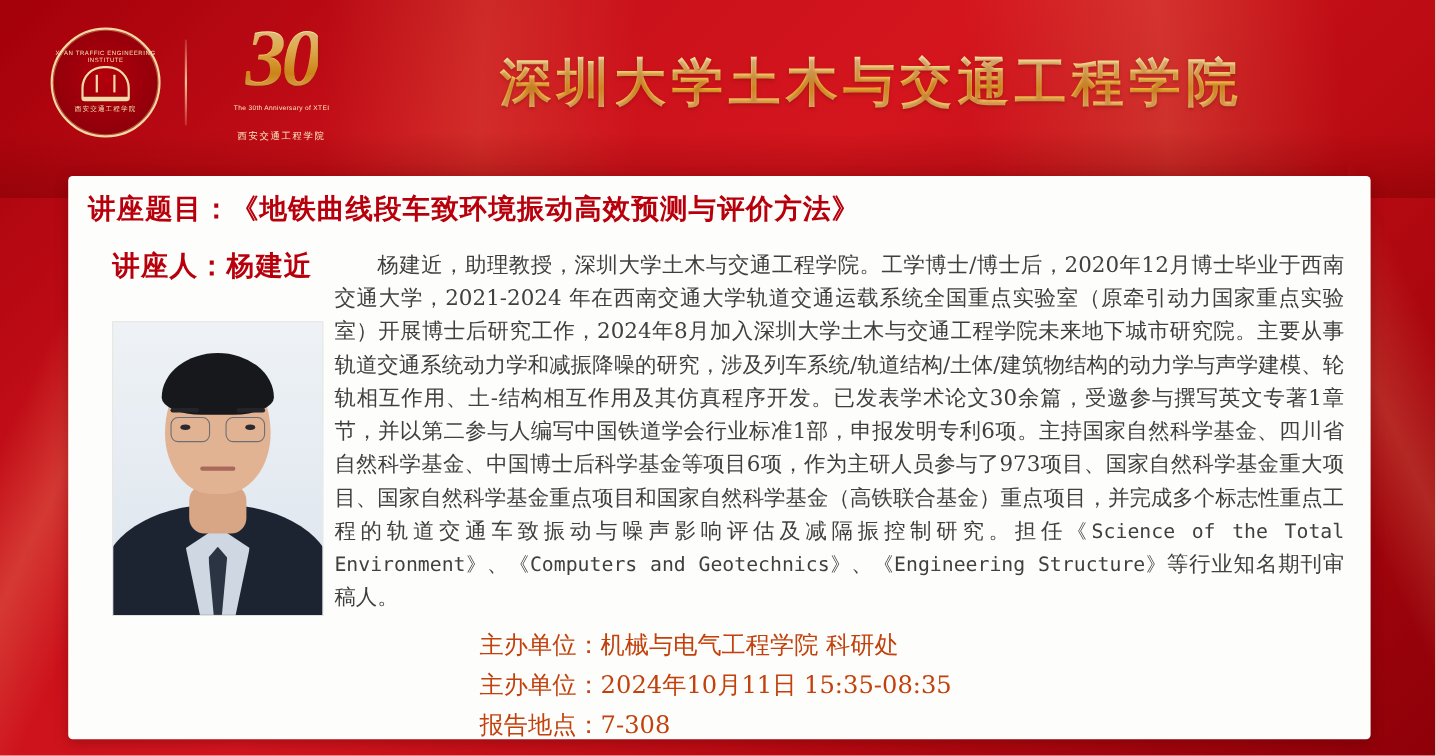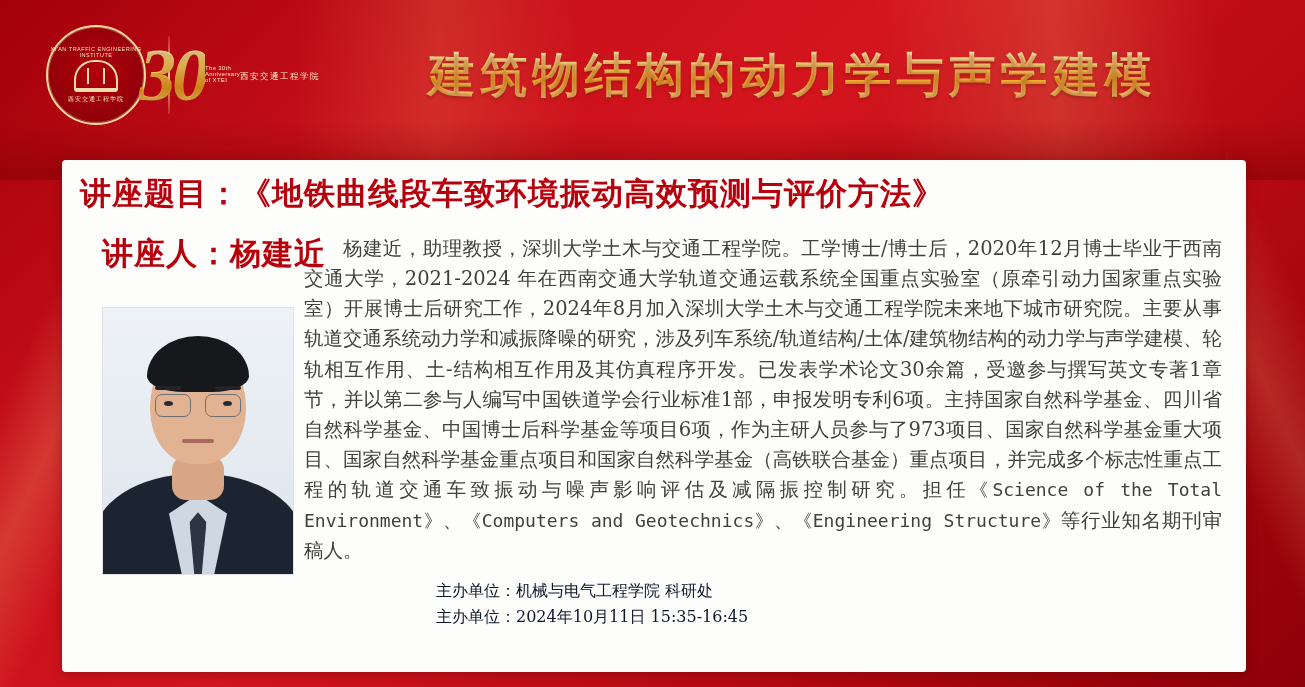--- a/index.html
+++ b/index.html
@@ -110,23 +110,23 @@
     background: linear-gradient(180deg, rgba(255,225,170,0.15), rgba(255,225,170,0.85), rgba(255,225,170,0.15));
     margin: 0 22px;
     flex: 0 0 auto;
   }
   #anniversary-logo {
     position: relative;
     width: 128px;
     height: 110px;
     flex: 0 0 auto;
     display: flex;
-    flex-direction: row;
+    flex-direction: column;
     align-items: center;
-    justify-content: flex-end;
+    justify-content: space-between;
   }
   #anniversary-logo .num {
     font-family: "Liberation Serif", serif;
     font-style: italic;
     font-weight: bold;
     font-size: 74px;
     line-height: 0.9;
     background: linear-gradient(180deg, #fff3c4 0%, #ffd86b 35%, #e8a320 70%, #f5d98a 100%);
     -webkit-background-clip: text;
     background-clip: text;
@@ -173,21 +173,21 @@
     background: #fdfdfb;
     border-radius: 4px;
     box-shadow: 0 3px 12px rgba(80,0,0,0.35);
     box-sizing: border-box;
     padding: 14px 18px 10px 18px;
     overflow: hidden;
   }
   .lecture-line {
     color: #b8000c;
     font-weight: bold;
-    font-size: 31px;
+    font-size: 25px;
     letter-spacing: 1px;
     line-height: 1.28;
     white-space: nowrap;
     font-family: "DejaVu Sans", sans-serif;
   }
   #lecture-topic { margin-bottom: 2px; }
 
   #body-row {
     display: flex;
     margin-top: 20px;
@@ -335,23 +335,23 @@
     margin: 0;
   }
   #bio .en {
     font-family: "DejaVu Sans Mono", monospace;
     font-size: 18px;
   }
   #footer-info {
     margin-top: 12px;
     padding-left: 132px;
     font-family: "DejaVu Serif", serif;
-    font-size: 16px;
+    font-size: 22px;
     line-height: 1.62;
-    color: #0f172a;
+    color: #c2410c;
   }
   #footer-info .row { white-space: nowrap; }
 </style>
 </head>
 <body>
 
 <div id="poster">
 
   <div class="sweep sweep-1"></div>
   <div class="sweep sweep-2"></div>
@@ -368,21 +368,21 @@
     </div>
 
     <div class="seal-divider"></div>
 
     <div id="anniversary-logo">
       <div class="num">30</div>
       <div class="ann-en">The 30th Anniversary of XTEI</div>
       <div class="ann-cn">西安交通工程学院</div>
     </div>
 
-    <div id="main-title">建筑物结构的动力学与声学建模</div>
+    <div id="main-title">深圳大学土木与交通工程学院</div>
   </div>
 
   <div id="card">
 
     <div id="lecture-topic" class="lecture-line">
       <span>讲座题目：</span><span>《地铁曲线段车致环境振动高效预测与评价方法》</span>
     </div>
 
     <div id="body-row">
 
@@ -407,20 +407,23 @@
       </div>
 
       <div id="text-col">
         <p id="bio"><span>杨建近，助理教授，深圳大学土木与交通工程学院。工学博士/博士后，2020年12月博士毕业于西南交通大学，2021-2024 年在西南交通大学轨道交通运载系统全国重点实验室（原牵引动力国家重点实验室）开展博士后研究工作，2024年8月加入深圳大学土木与交通工程学院未来地下城市研究院。主要从事轨道交通系统动力学和减振降噪的研究，涉及列车系统/轨道结构/土体/建筑物结构的动力学与声学建模、轮轨相互作用、土-结构相互作用及其仿真程序开发。已发表学术论文30余篇，受邀参与撰写英文专著1章节，并以第二参与人编写中国铁道学会行业标准1部，申报发明专利6项。主持国家自然科学基金、四川省自然科学基金、中国博士后科学基金等项目6项，作为主研人员参与了973项目、国家自然科学基金重大项目、国家自然科学基金重点项目和国家自然科学基金（高铁联合基金）重点项目，并完成多个标志性重点工程的轨道交通车致振动与噪声影响评估及减隔振控制研究。担任</span><span class="en">《Science of the Total Environment》</span><span>、</span><span class="en">《Computers and Geotechnics》</span><span>、</span><span class="en">《Engineering Structure》</span><span>等行业知名期刊审稿人。</span></p>
 
         <div id="footer-info">
           <div class="row">
             <span>主办单位：</span><span>机械与电气工程学院 科研处</span>
           </div>
           <div class="row">
-            <span>主办单位：</span><span>2024年10月11日 15:35-16:45</span>
+            <span>主办单位：</span><span>2024年10月11日 15:35-08:35</span>
+          </div>
+          <div class="row">
+            <span>报告地点：</span><span>7-308</span>
           </div>
         </div>
       </div>
 
     </div>
   </div>
 </div>
 
 </body></html>

